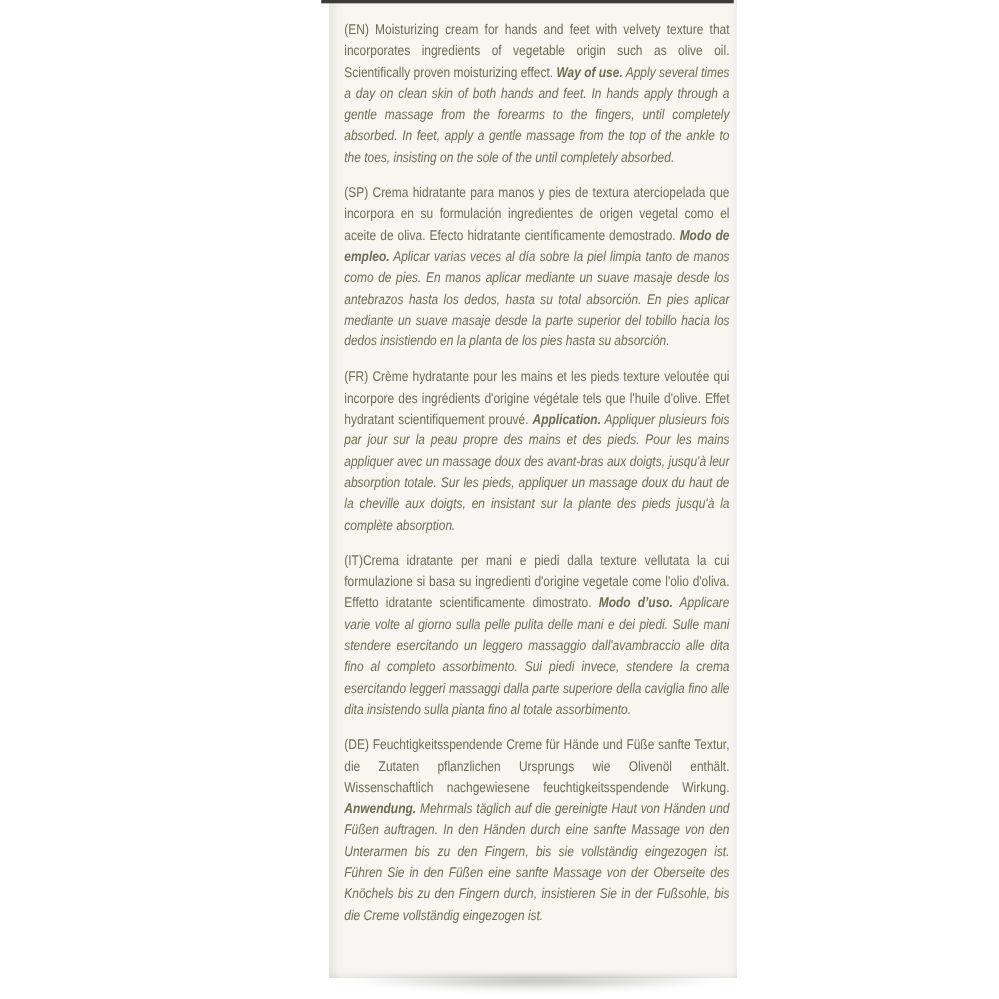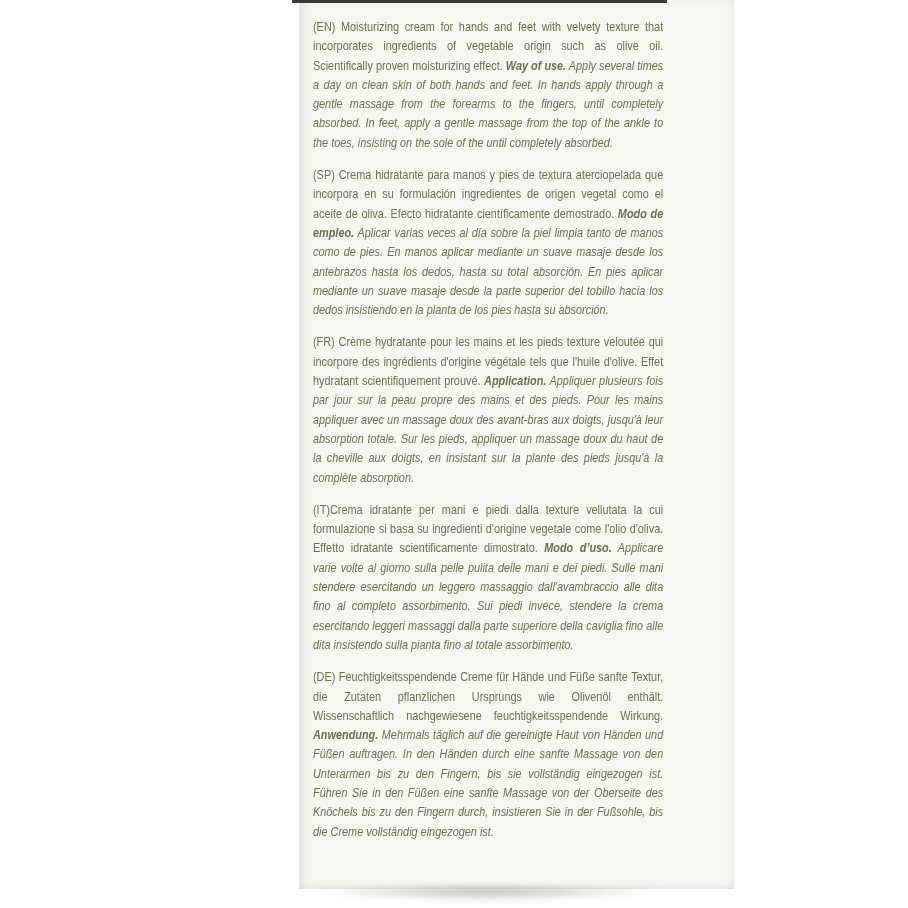--- a/index.html
+++ b/index.html
@@ -7,21 +7,21 @@
     width: 908px; height: 908px;
     background: #ffffff;
     overflow: hidden;
     position: relative;
     font-family: "Liberation Sans", sans-serif;
   }
   .page { position: absolute; inset: 0; }
   .panel {
     position: absolute;
     left: 299px; top: 0;
-    width: 435px; height: 889px;
+    width: 371px; height: 889px;
     background: #f7f6f1;
     box-shadow:
       inset 10px 0 14px -10px rgba(120,115,100,0.28),
       inset -8px 0 10px -8px rgba(120,115,100,0.12),
       inset 0 -6px 8px -6px rgba(120,115,100,0.15);
   }
   .top-edge {
     position: absolute;
     top: 0; left: -7px;
     width: 375px; height: 3px;

